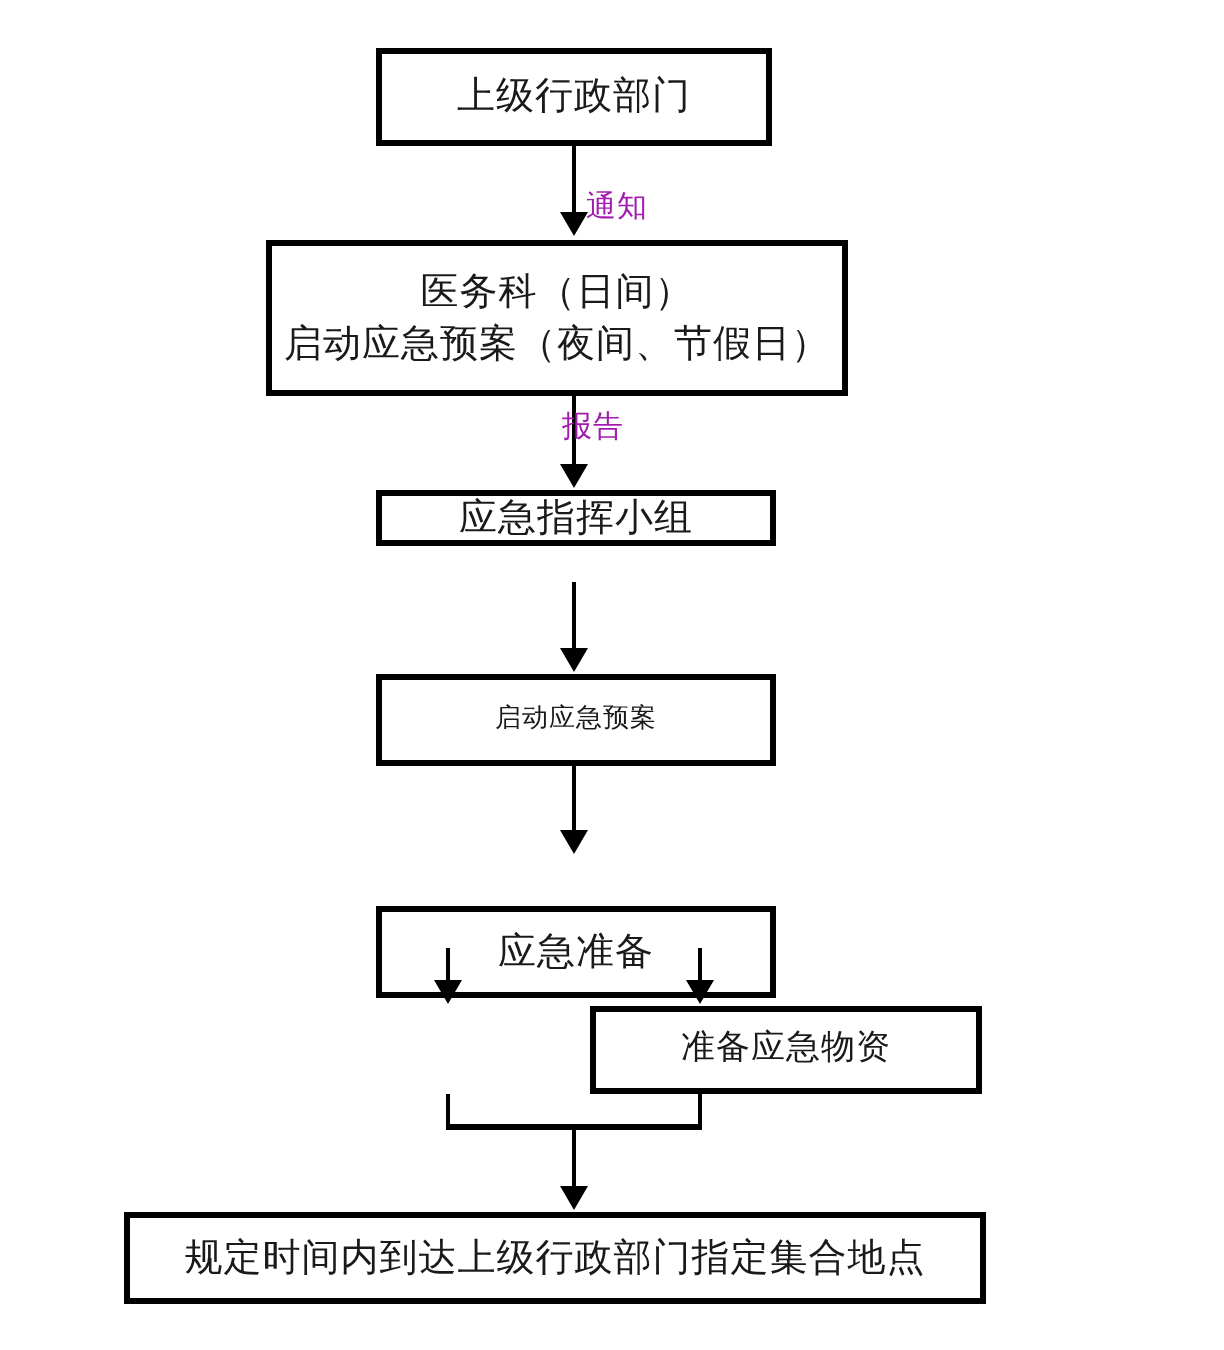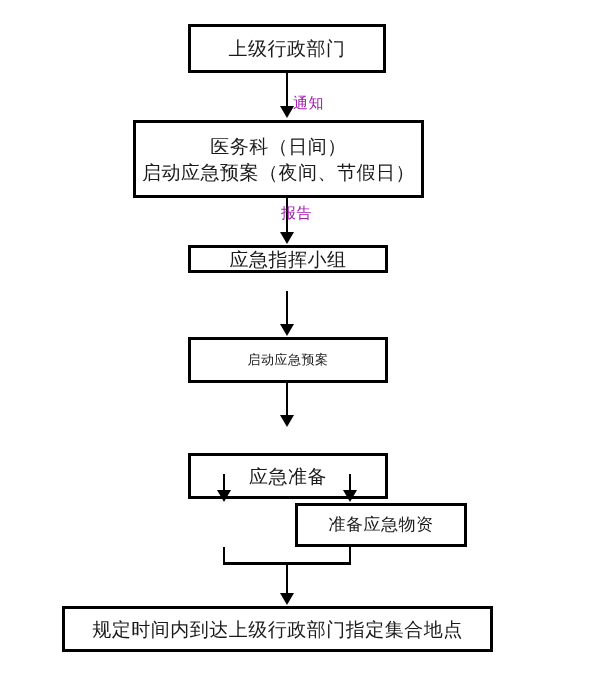--- a/index.html
+++ b/index.html
@@ -36,21 +36,21 @@
   .node .line {
     display: block;
   }
   
   .n-superior      { left: 188px; top: 24px;  width: 198px; height: 49px;  font-size: 19px; }
   .n-medical       { left: 133px; top: 120px; width: 291px; height: 78px;  font-size: 19px; }
   .n-command       { left: 188px; top: 245px; width: 200px; height: 28px;  font-size: 19px; }
   .n-activate      { left: 188px; top: 337px; width: 200px; height: 46px;  font-size: 13px; }
   .n-prepare       { left: 188px; top: 428px; width: 200px; height: 46px;  font-size: 19px; margin-top: 25px; }
   .n-assemble-team { left: 97px;  top: 503px; width: 186px; height: 44px;  font-size: 17px; }
-  .n-prepare-mat   { left: 295px; top: 503px; width: 172px; height: 44px;  font-size: 17px; }
+  .n-prepare-mat   { left: 295px; top: 503px; width: 196px; height: 44px;  font-size: 17px; }
   .n-arrive        { left: 62px;  top: 606px; width: 431px; height: 46px;  font-size: 19px; }
 
   
   .vline {
     position: absolute;
     width: 2px;
     background: #000000;
   }
   .hline {
     position: absolute;

